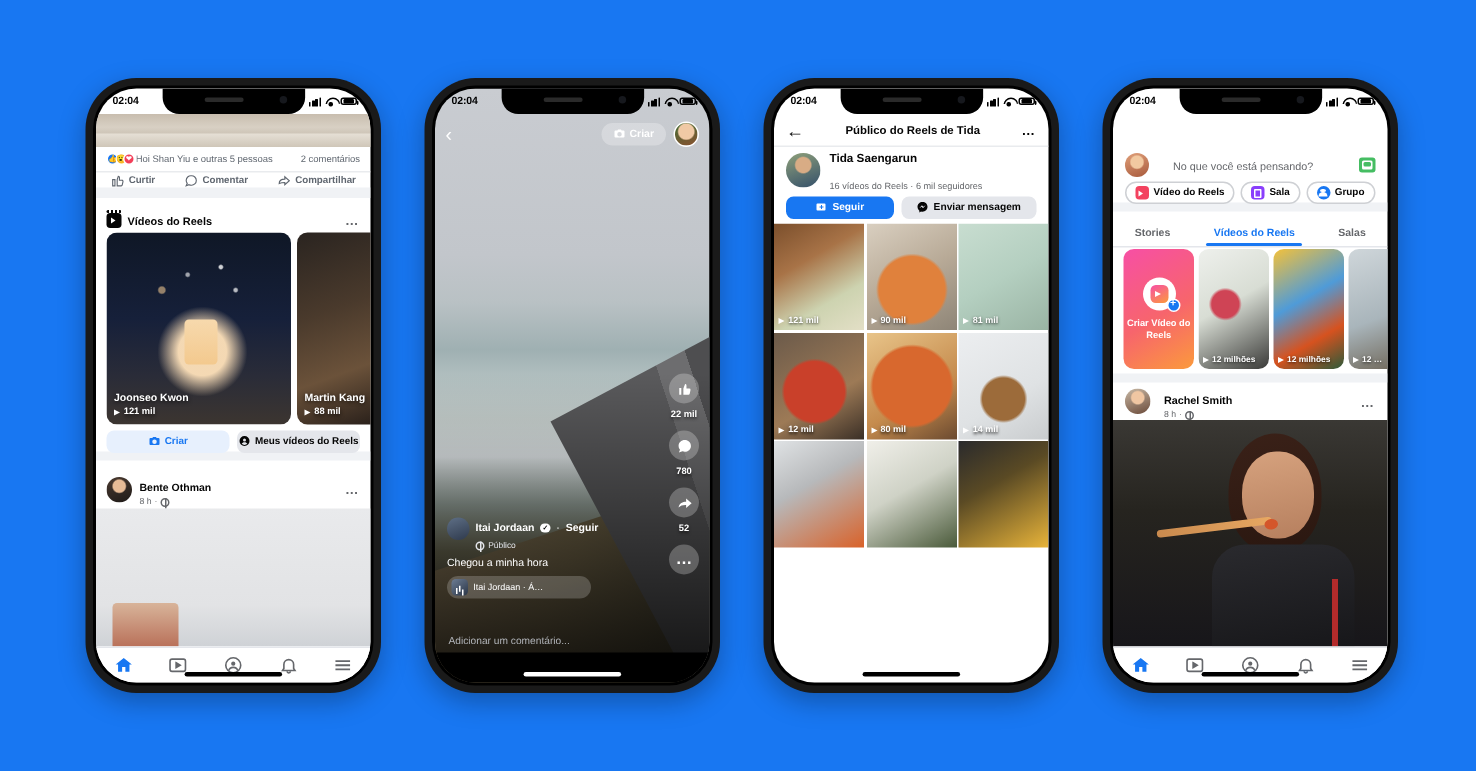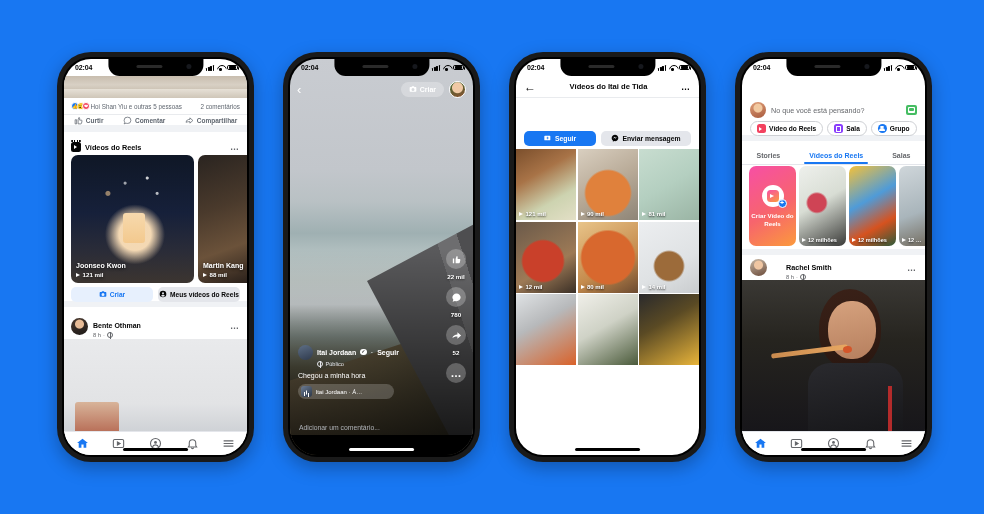--- a/index.html
+++ b/index.html
@@ -204,21 +204,21 @@
   
   #p4 .screen{background:#fff;}
   .p4-hd{position:absolute;top:17px;left:0;right:0;height:23px;display:flex;align-items:center;padding:0 8px;}
   .p4-logo{font-size:13px;font-weight:bold;color:#1877F2;letter-spacing:-.6px;font-family:"DejaVu Sans",sans-serif;}
   .circ-btn{width:16px;height:16px;border-radius:50%;background:#e4e6eb;display:flex;align-items:center;
     justify-content:center;color:#050505;margin-left:4px;}
   .circ-btn svg{width:9px;height:9px;}
   .circ-btn.msg{background:#e4e6eb;}
   .p4-compose{position:absolute;top:40px;left:0;right:0;height:22px;display:flex;align-items:center;padding:0 8px;gap:5px;}
   .p4-compose .a{width:16px;height:16px;background:radial-gradient(circle at 50% 38%,#f2c9a0 0 4px,transparent 5px),linear-gradient(160deg,#e0a07a,#a85a3c);}
-  .p4-compose .ph{flex:1;font-size:7.2px;color:#65676b;}
+  .p4-compose .ph{flex:1;font-size:7.2px;color:#65676b;margin-left:11px;}
   .ic-photo{width:11px;height:10px;border-radius:2px;background:#45bd62;position:relative;}
   .ic-photo::after{content:"";position:absolute;left:1.8px;top:2px;width:7px;height:5.5px;background:#fff;border-radius:1px;}
   .ic-photo::before{content:"";position:absolute;left:3px;top:3.4px;width:4.5px;height:3px;background:#45bd62;border-radius:1px;z-index:2;}
   .p4-pills{position:absolute;top:62px;left:0;right:0;height:20px;display:flex;align-items:center;
     gap:4px;padding:0 8px;border-bottom:6px solid #f0f2f5;}
   .pillb{height:15px;border-radius:9px;border:1px solid #ced0d4;display:flex;align-items:center;gap:3px;
     padding:0 6px;font-size:6.6px;font-weight:bold;color:#050505;background:#fff;}
   .sq{width:9px;height:9px;border-radius:2.5px;position:relative;flex:none;}
   .sq.pink{background:#f3425f;}
   .sq.pink::before{content:"";position:absolute;left:2.4px;top:3px;border-left:3px solid #fff;
@@ -244,21 +244,21 @@
     display:flex;flex-direction:column;align-items:center;justify-content:center;gap:5px;}
   .p4-create .circ{width:22px;height:22px;border-radius:50%;background:#fff;display:flex;
     align-items:center;justify-content:center;position:relative;}
   .p4-create .circ .inner{width:12px;height:12px;border-radius:3.5px;background:linear-gradient(150deg,#f74fa5,#fb9a3c);position:relative;}
   .p4-create .circ .inner::before{content:"";position:absolute;left:3.4px;top:3.8px;border-left:4px solid #fff;
     border-top:2.8px solid transparent;border-bottom:2.8px solid transparent;}
   .p4-create .plus{position:absolute;right:-3px;bottom:-1px;width:9px;height:9px;border-radius:50%;
     background:#1877F2;border:1.4px solid #fff;color:#fff;font-size:7px;line-height:6.5px;text-align:center;font-weight:bold;}
   .p4-create .lbl{color:#fff;font-size:6.2px;font-weight:bold;text-align:center;line-height:1.25;}
   .p4-sep{position:absolute;top:190px;left:0;right:0;height:6px;background:#f0f2f5;}
-  .p4-post{position:absolute;top:196px;left:0;right:0;height:25px;display:flex;align-items:center;padding:0 8px;gap:19px;}
+  .p4-post{position:absolute;top:196px;left:0;right:0;height:25px;display:flex;align-items:center;padding:0 8px;gap:9px;}
   .p4-post .a{width:17px;height:17px;background:radial-gradient(circle at 50% 36%,#f0c6a2 0 4px,transparent 5px),linear-gradient(160deg,#c9b9a6,#6b4b3a);}
   .p4-post .nm{font-size:7.2px;font-weight:bold;color:#050505;}
   .p4-post .mt{font-size:5.8px;color:#65676b;display:flex;align-items:center;gap:2px;}
   .p4-img{position:absolute;top:221px;left:0;right:0;bottom:24px;overflow:hidden;
     background:linear-gradient(180deg,#2a2724 0%,#1d1b19 100%);}
   .p4-img .bg{position:absolute;inset:0;background:
     linear-gradient(180deg,#3a3834 0%,#26241f 40%,#17161a 100%);}
   .p4-img .chef-head{position:absolute;right:24%;top:6%;width:34%;height:52%;border-radius:50% 50% 45% 45%;
     background:linear-gradient(170deg,#3a2118 0%,#2a1710 100%);}
   .p4-img .chef-face{position:absolute;right:27%;top:14%;width:26%;height:38%;border-radius:48%;
@@ -528,24 +528,31 @@
               </span>
           <span class="wifi"></span>
           <span class="batt">
                 <i></i>
               </span>
         </span>
       </div>
 
       <div class="p3-hd">
         <span class="arrow-back">←</span>
-        <span class="ttl">Vídeos do Itai de Tida</span>
+        <span class="ttl">Público do Reels de Tida</span>
         <span style="color:#050505;font-size:9px;letter-spacing:1px;font-weight:bold">…</span>
       </div>
 
+      <div class="p3-prof">
+        <span class="avatar a"></span>
+        <span>
+          <span class="nm">Tida Saengarun</span><br>
+          <span class="sub">16 vídeos do Reels · 6 mil seguidores</span>
+        </span>
+      </div>
 
       <div class="p3-btns">
         <div class="btn-follow">
           <svg viewBox="0 0 24 24" fill="currentColor" style="width:8px;height:8px">
                 <path d="M3 5h14a2 2 0 012 2v10a2 2 0 01-2 2H3a2 2 0 01-2-2V7a2 2 0 012-2zm7 3v3H7v2h3v3h2v-3h3v-2h-3V8h-2z"></path>
               </svg>
           <span>Seguir</span>
         </div>
         <div class="btn-msg">
           <svg viewBox="0 0 24 24" fill="currentColor" style="width:8px;height:8px">

